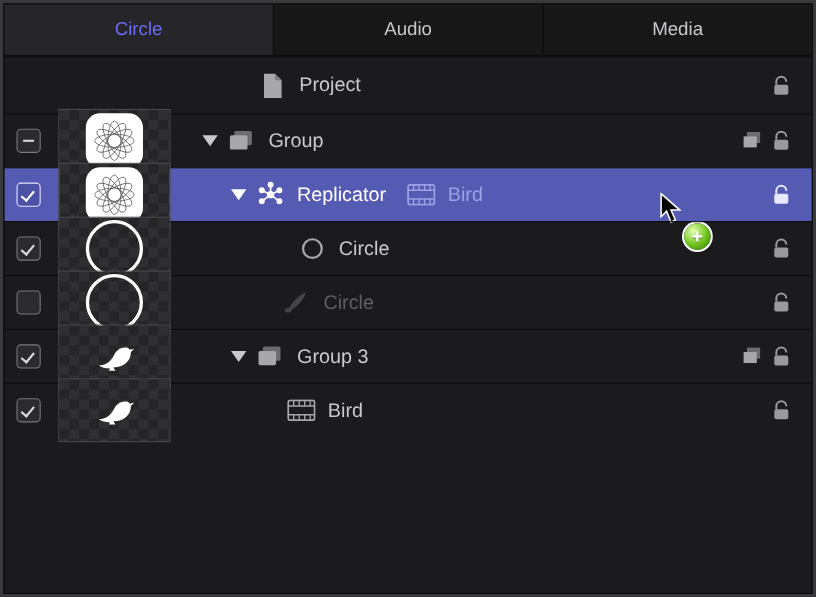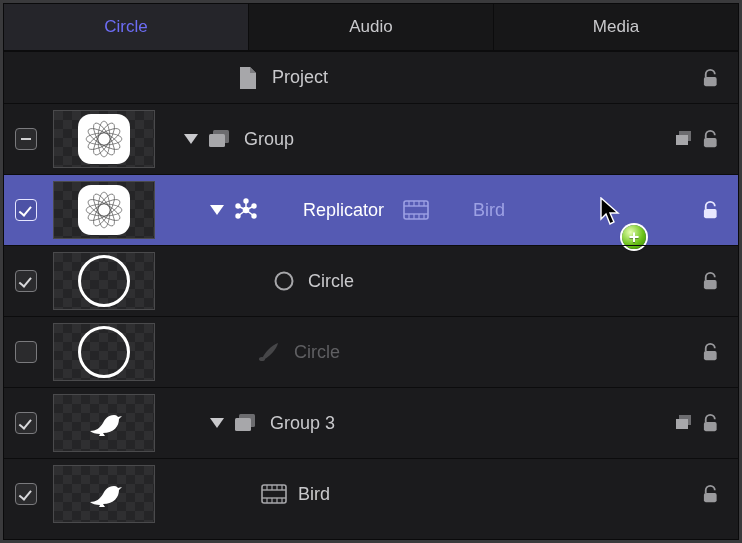--- a/index.html
+++ b/index.html
@@ -22,24 +22,24 @@
   .panel{width:736px;height:537px;margin:3px;background:var(--bg);border:1px solid var(--border);box-sizing:border-box;display:flex;flex-direction:column;overflow:hidden;}
 
   
   .tabs{display:flex;height:46px;background:var(--tab-bg);border-bottom:1px solid var(--divider);}
   .tab{flex:1;display:flex;align-items:center;justify-content:center;color:var(--text);border-right:1px solid var(--divider);position:relative;}
   .tab:last-child{border-right:none;}
   .tab.active{background:var(--tab-active);color:var(--accent);font-weight:500;}
 
   
   .rows{flex:1;display:flex;flex-direction:column;text-align:center;}
-  .row{display:flex;align-items:center;height:71px;border-top:1px solid var(--divider);box-sizing:border-box;position:relative;}
+  .row{display:flex;align-items:center;height:49px;border-top:1px solid var(--divider);box-sizing:border-box;position:relative;}
   .row.project{height:52px;}
   .row.selected{background:var(--row-sel);color:var(--text-bright);}
-  .row.selected .label{color:#fff;margin-left:33px;}
+  .row.selected .label{color:#fff;}
   .row.dim .label{color:var(--text-dim);}
   .row.dim .type-icon{opacity:0.45;}
 
   
   .cell-gutter{width:44px;display:flex;align-items:center;justify-content:center;flex:0 0 44px;}
   .cell-thumb{width:112px;flex:0 0 112px;display:flex;align-items:center;justify-content:center;}
   .cell-body{flex:1;display:flex;align-items:center;min-width:0;padding-right:6px;}
   .cell-right{width:74px;flex:0 0 74px;display:flex;align-items:center;justify-content:flex-end;padding-right:14px;gap:8px;}
 
   .ind{display:inline-block;}

